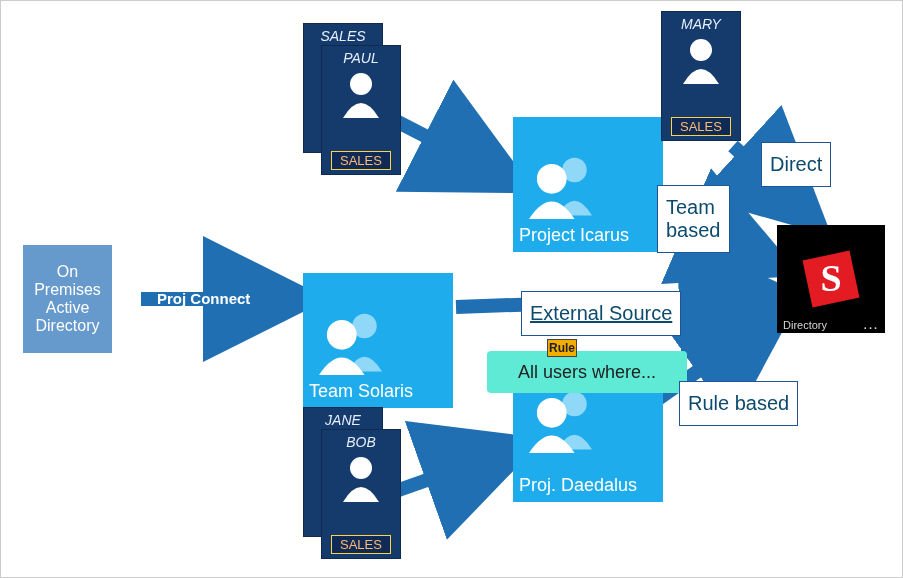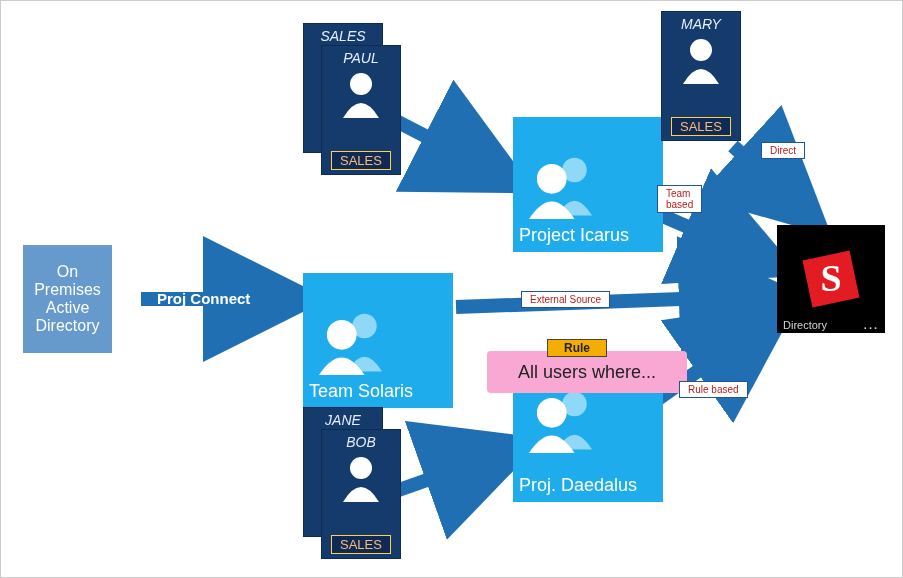--- a/index.html
+++ b/index.html
@@ -63,39 +63,39 @@
     font-size: 13px;
     color: #fdba74;
     border: 1px solid #ffd24a;
     padding: 1px 8px;
     background: #102a56;
   }
   .label-box {
     position: absolute;
     background: #fff;
     border: 1px solid #205496;
-    font-size: 10px;
-    padding: 2px 8px;
-    color: #b91c1c;
+    font-size: 20px;
+    padding: 10px 8px;
+    color: #0c4a6e;
   }
   .rule-box {
     position: absolute;
-    background: #f9a8d4;
+    background: #5eead4;
     color: #222;
     text-align: center;
     font-size: 18px;
     border-radius: 4px;
   }
   .rule-tag {
     position: absolute;
     background: #f4ae01;
     border: 1px solid #444;
     font-size: 12px;
     font-weight: 700;
-    padding: 1px 16px;
+    padding: 1px 1px;
     color: #222;
   }
   .app-tile {
     position: absolute;
     background: #000;
     width: 108px;
     height: 108px;
     color: #d6d6d6;
     font-size: 11px;
     padding: 4px 6px 2px 6px;
@@ -227,21 +227,21 @@
   <svg class="avatar" width="42" height="48" viewBox="0 0 40 48">
     <circle cx="20" cy="14" r="11" fill="#fff"></circle>
     <path d="M2 48 q18 -30 36 0 z" fill="#fff"></path>
   </svg>
   <div class="dept">SALES</div>
 </div>
 
 <div class="label-box" style="left:760px; top:141px;">Direct</div>
 <div class="label-box" style="left:656px; top:184px; white-space:pre-line;">Team
 based</div>
-<div class="label-box" style="left:520px; top:290px;">External Source</div>
+<div class="label-box" style="left:520px; top:290px;text-decoration:underline;">External Source</div>
 <div class="label-box" style="left:678px; top:380px;">Rule based</div>
 
 <div class="app-tile" style="left:776px; top:224px;">
   <svg class="sf-logo" viewBox="0 0 64 64">
     <rect x="8" y="8" width="48" height="48" fill="#e31b23" transform="rotate(-12 32 32)"></rect>
     <text x="32" y="44" font-size="38" font-weight="900" font-family="Georgia,serif" fill="#fff" text-anchor="middle">S</text>
   </svg>
   <div class="row">
     <span>Directory</span>
     <span class="dots">...</span>

